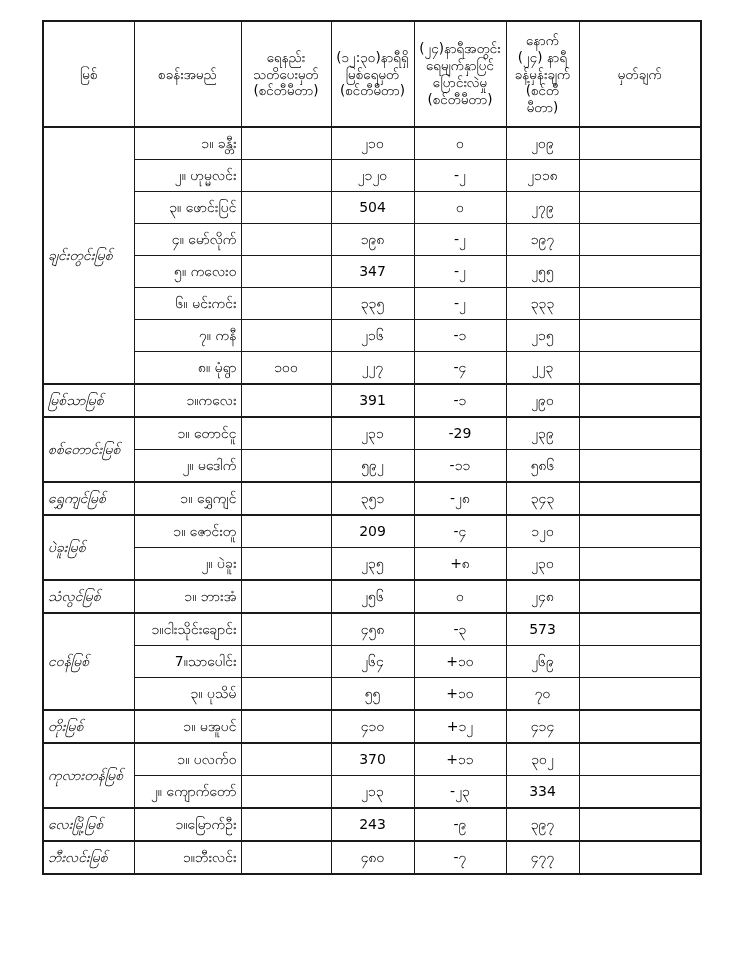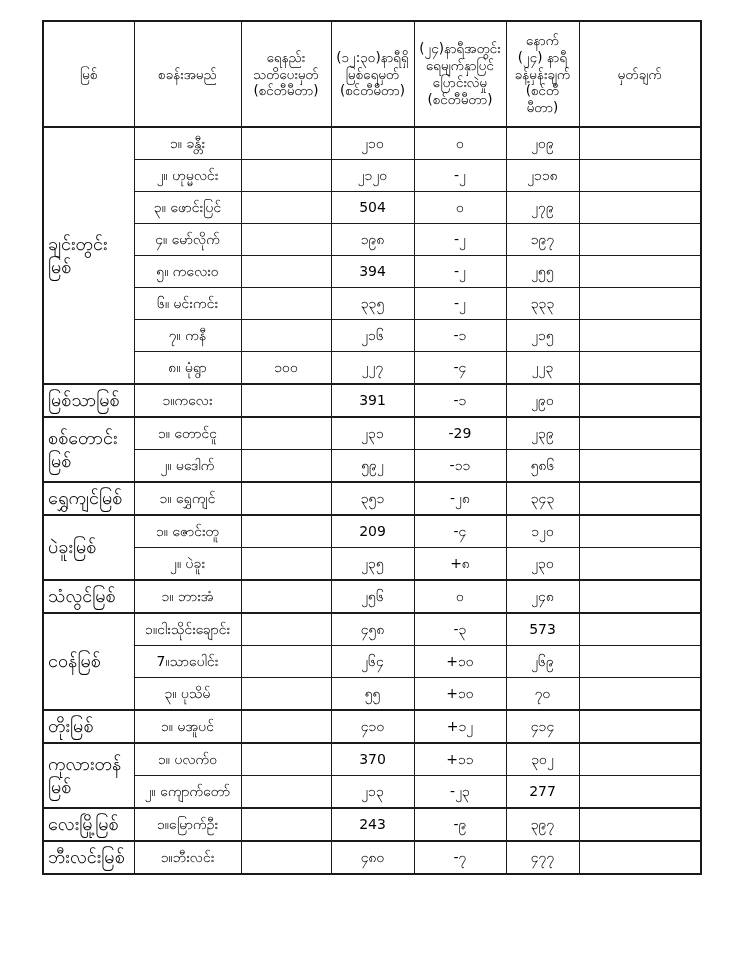--- a/index.html
+++ b/index.html
@@ -39,27 +39,28 @@
   }
   thead th {
     font-weight: normal;
     text-align: center;
     white-space: pre-line;
     height: 100px;
     font-size: 13.5px;
   }
   td.river-cell {
     text-align: left;
-    font-size: 18px;
+    font-size: 14px;
     border-top: 2px solid #1a1a1a;
     border-bottom: 2px solid #1a1a1a;
     padding-left: 3px;
+    font-style: italic;
   }
   td.station-cell {
-    text-align: center;
+    text-align: right;
     padding-left: 6px;
     white-space: nowrap;
   }
   td.num-cell {
     text-align: center;
   }
   tr.data-row td { height: 27px; }
   tr.group-start td { border-top: 2px solid #1a1a1a; }
 </style>
 </head>
@@ -127,21 +128,21 @@
           <td class="station-cell">၄။ မော်လိုက်</td>
           <td class="num-cell"></td>
           <td class="num-cell">၁၉၈</td>
           <td class="num-cell">-၂</td>
           <td class="num-cell">၁၉၇</td>
           <td class="num-cell"></td>
         </tr>
         <tr class="data-row">
           <td class="station-cell">၅။ ကလေးဝ</td>
           <td class="num-cell"></td>
-          <td class="num-cell">394</td>
+          <td class="num-cell">347</td>
           <td class="num-cell">-၂</td>
           <td class="num-cell">၂၅၅</td>
           <td class="num-cell"></td>
         </tr>
         <tr class="data-row">
           <td class="station-cell">၆။ မင်းကင်း</td>
           <td class="num-cell"></td>
           <td class="num-cell">၃၃၅</td>
           <td class="num-cell">-၂</td>
           <td class="num-cell">၃၃၃</td>
@@ -265,21 +266,21 @@
           <td class="num-cell">370</td>
           <td class="num-cell">+၁၁</td>
           <td class="num-cell">၃၀၂</td>
           <td class="num-cell"></td>
         </tr>
         <tr class="data-row">
           <td class="station-cell">၂။ ကျောက်တော်</td>
           <td class="num-cell"></td>
           <td class="num-cell">၂၁၃</td>
           <td class="num-cell">-၂၃</td>
-          <td class="num-cell">277</td>
+          <td class="num-cell">334</td>
           <td class="num-cell"></td>
         </tr>
         <tr class="data-row group-start">
           <td class="river-cell" rowspan="1">လေးမြို့မြစ်</td>
           <td class="station-cell">၁။မြောက်ဦး</td>
           <td class="num-cell"></td>
           <td class="num-cell">243</td>
           <td class="num-cell">-၉</td>
           <td class="num-cell">၃၉၇</td>
           <td class="num-cell"></td>

